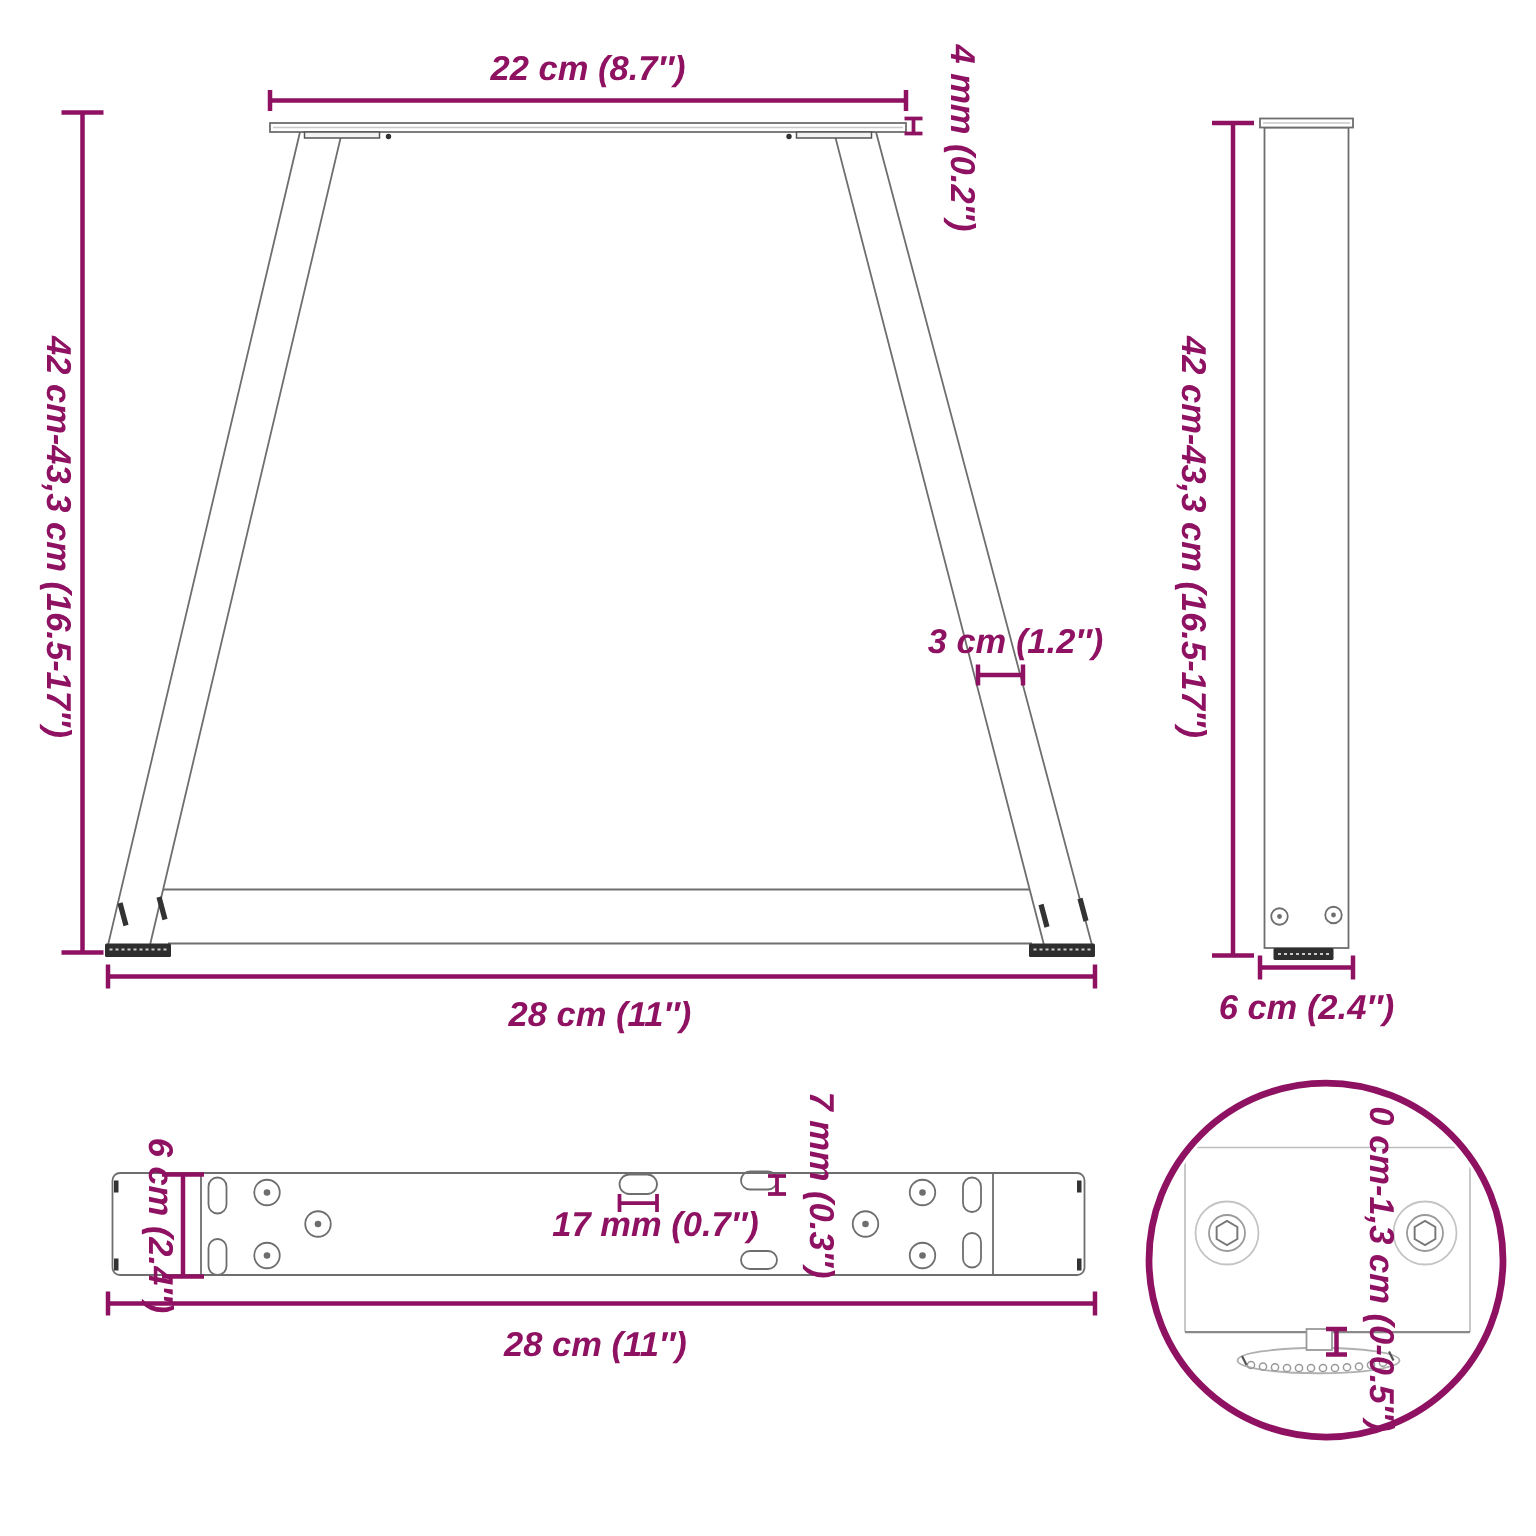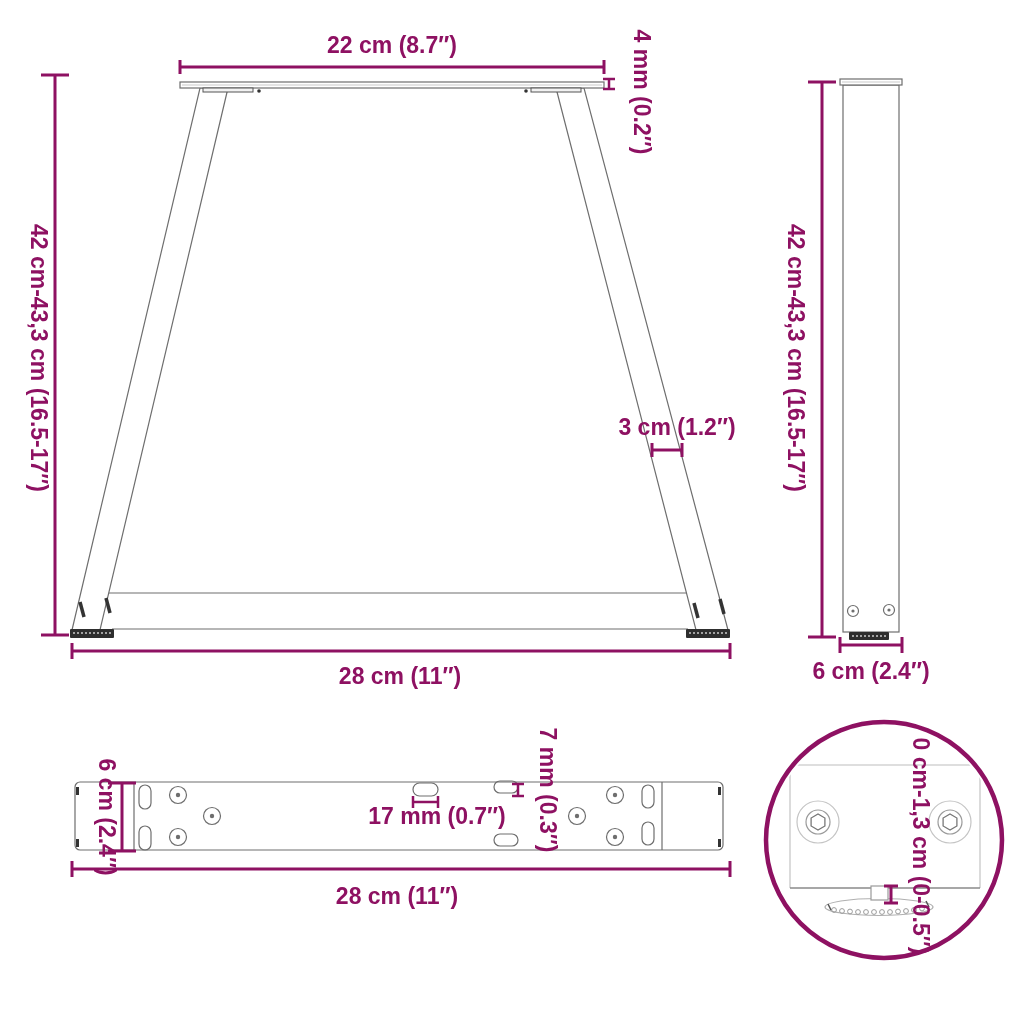--- a/index.html
+++ b/index.html
@@ -1,16 +1,16 @@
 <!DOCTYPE html>
 <html><head>
 <meta charset="utf-8">
 <style>
   html,body{margin:0;padding:0;background:#ffffff;}
-  .stage{position:relative;width:1024px;height:1024px;background:#ffffff;overflow:hidden;}
+  .stage{position:relative;width:1024px;height:1024px;background:#ffffff;overflow:hidden;font-style:italic;}
   svg{display:block;}
   .dimtxt{
     font-family:"Liberation Sans","DejaVu Sans",sans-serif;
     font-weight:bold;
     font-size:23px;
     fill:#8E1162;
   }
   .dim{stroke:#8E1162;stroke-width:3;fill:none;stroke-linecap:butt;}
   .dimthin{stroke:#8E1162;stroke-width:2.5;fill:none;}
   .ln{stroke:#6e6e6e;stroke-width:1.2;fill:#ffffff;}

